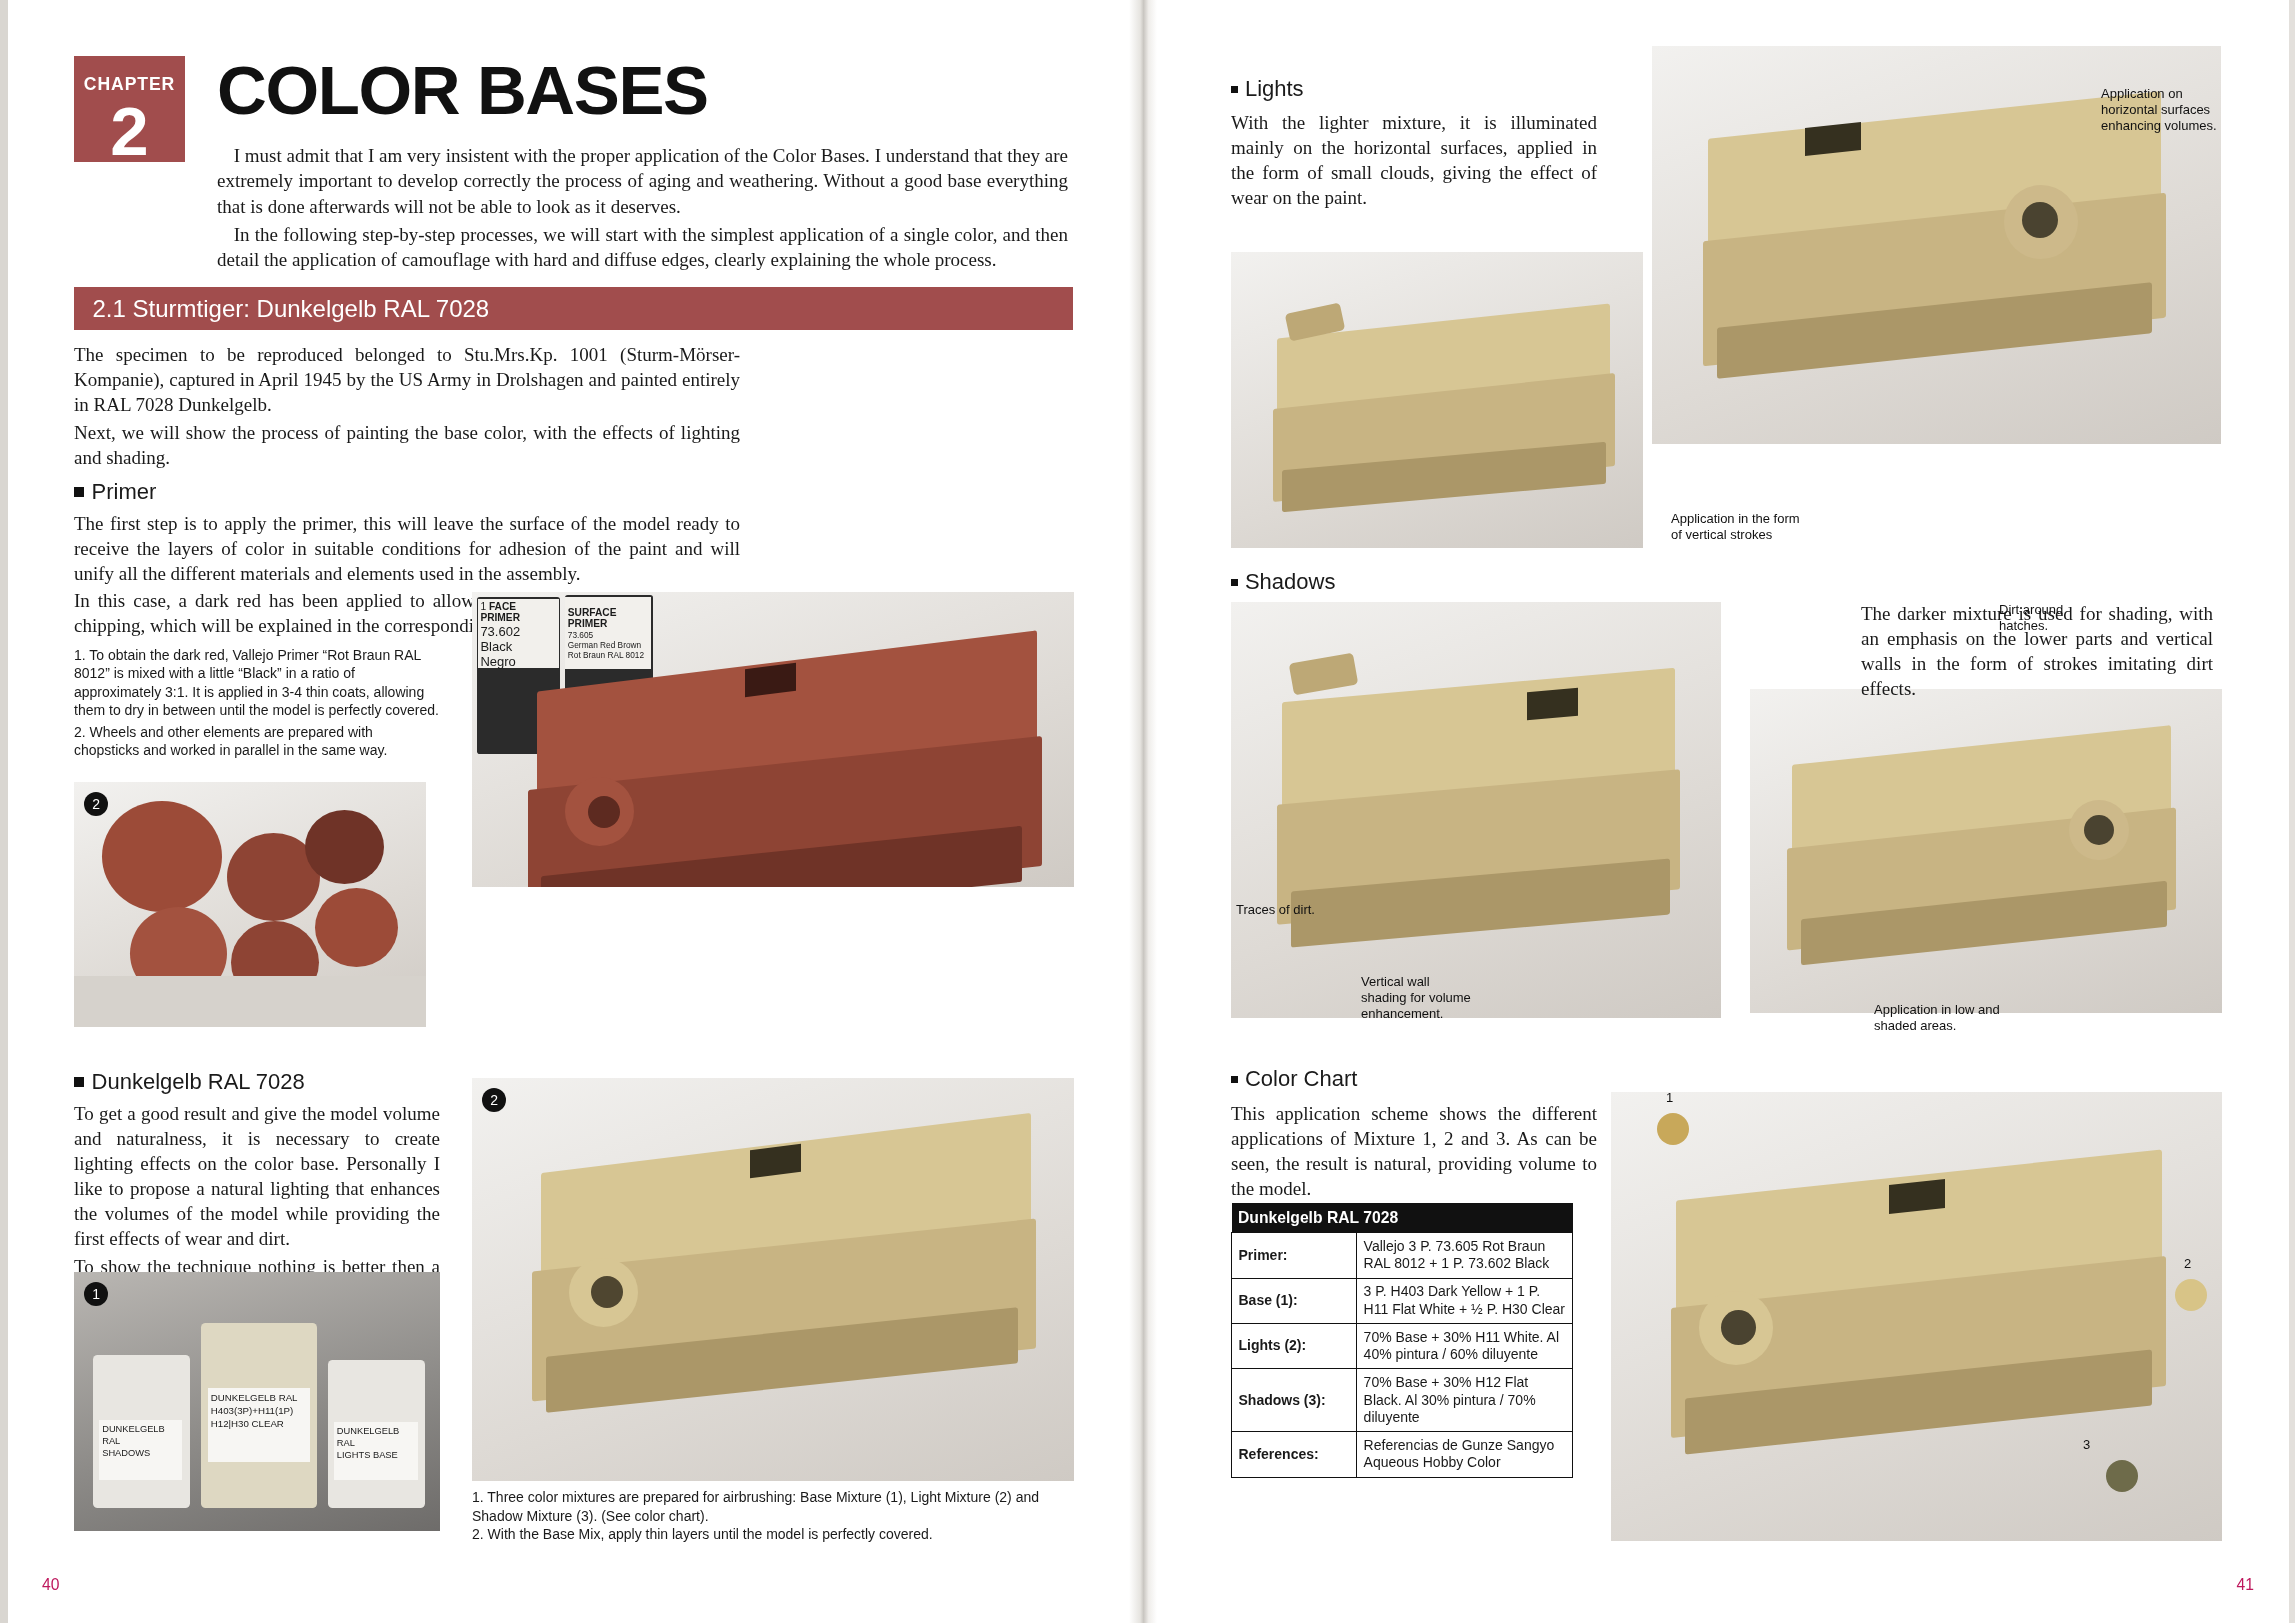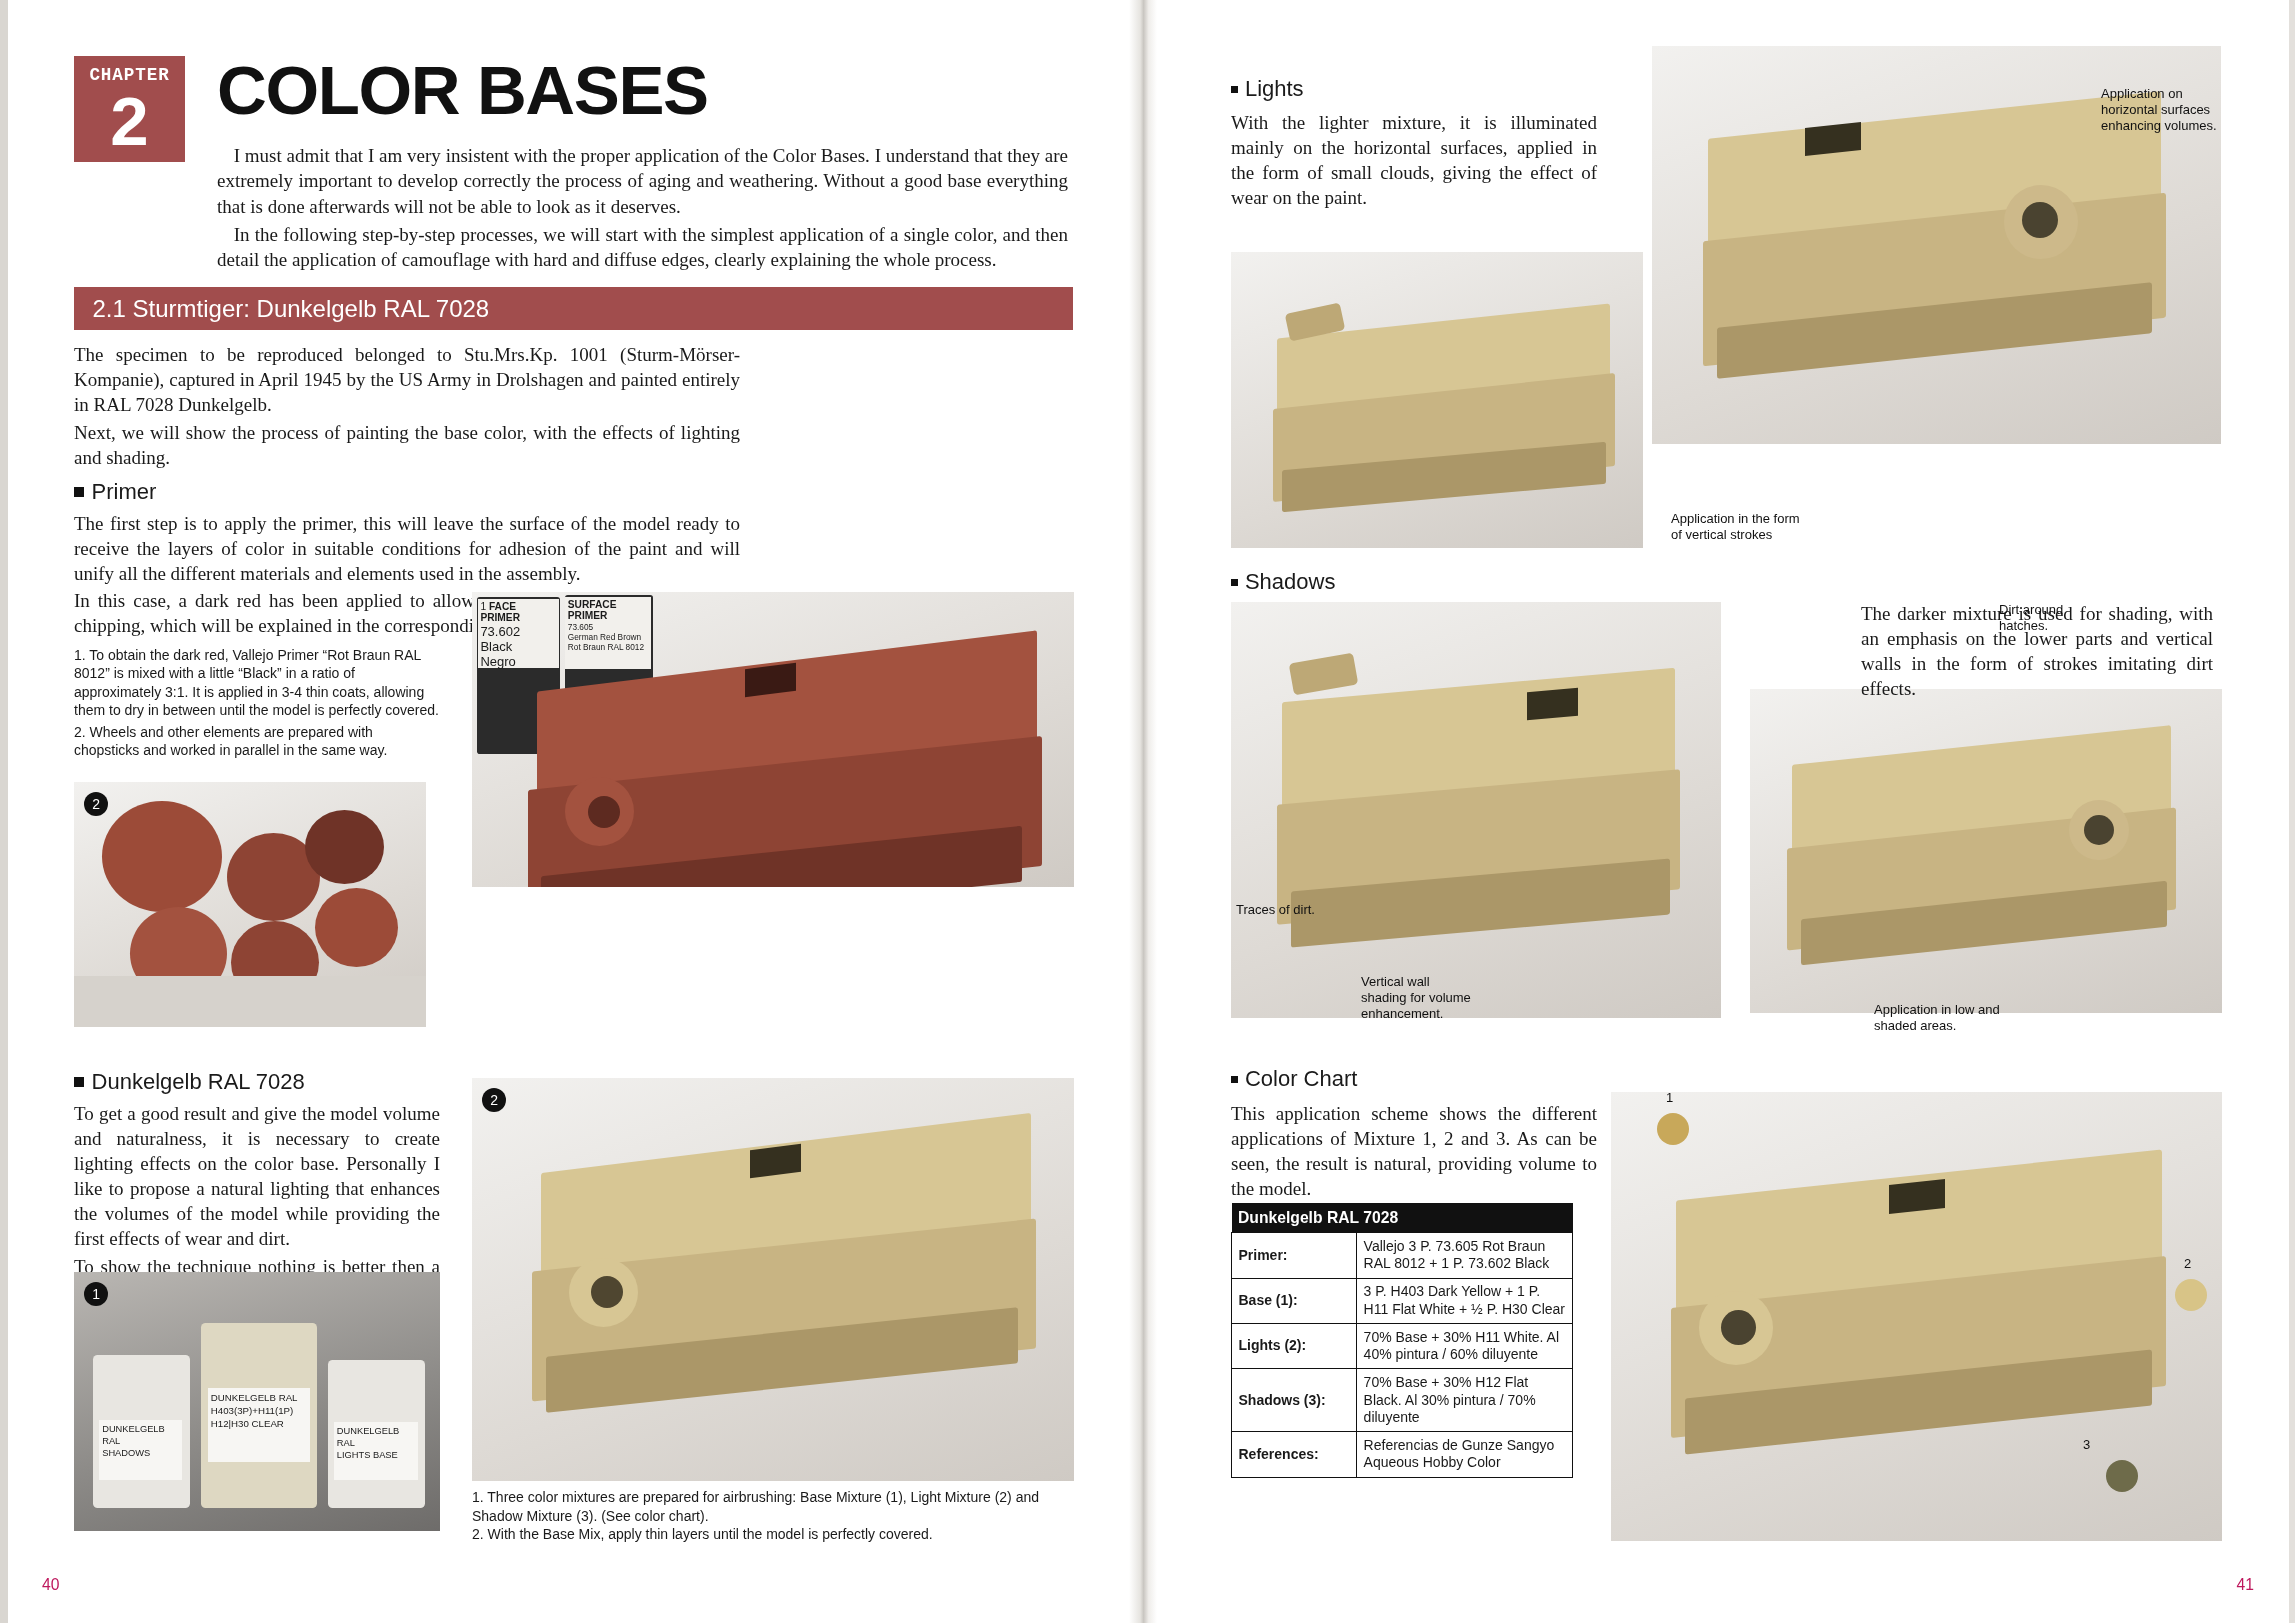--- a/index.html
+++ b/index.html
@@ -18,22 +18,22 @@
      background:linear-gradient(to right,#ffffff 0%,#e6e4e0 40%,#c9c6c1 52%,#efedea 70%,#ffffff 100%);}
   .edge-left{position:absolute;left:0;top:0;width:8.3px;height:1623px;background:#d9d6d1;}
   .edge-right{position:absolute;right:0;top:0;width:6.5px;height:1623px;background:#e3e0dc;}
 
   
   .chapter-badge{
     position:absolute;left:74px;top:56px;width:111px;height:106px;
     background:#a14d4d;color:#fff;text-align:center;
   }
   .chapter-badge .word{
-    font-family:Liberation Mono, monospace;
-    font-weight:bold;font-size:17.6px;letter-spacing:0.9px;padding-top:9px;
+    font-family:Liberation Sans, sans-serif;
+    font-weight:bold;font-size:17.6px;letter-spacing:0.9px;padding-top:18px;
   }
   .chapter-badge .num{
     font-family:"Liberation Sans",sans-serif;
     font-weight:bold;font-size:69px;line-height:69px;margin-top:1.9px;
   }
   .main-title{
     position:absolute;left:217px;top:51px;
     font-family:"Liberation Sans",sans-serif;
     font-weight:bold;font-size:69px;letter-spacing:-1.4px;color:#111;
   }
@@ -157,21 +157,21 @@
         <b>PRIMER</b>
       </div>
       <div style="font-family:'Liberation Sans',sans-serif;font-size:13px;padding:0.9px 2.8px;">
         <span>73.602</span><br>
         <span>Black</span><br>
         <span>Negro</span>
       </div>
     </div>
     <div style="position:absolute;left:93px;top:2.8px;width:88px;height:162px;background:#2b2b2b;border-radius:2.8px;"></div>
     <div style="position:absolute;left:93px;top:4.6px;width:86px;height:72px;background:#f2f0ec;">
-      <div style="font-family:'Liberation Sans',sans-serif;font-size:10.2px;padding:2.8px 2.8px 0 2.8px;line-height:11px;">
+      <div style="font-family:'Liberation Sans',sans-serif;font-size:10.2px;padding:2.8px 2.8px 0 2.8px;line-height:11px;margin-top:8px;">
         <b>SURFACE</b><br>
         <b>PRIMER</b>
       </div>
       <div style="font-family:'Liberation Sans',sans-serif;font-size:8.3px;padding:0.9px 2.8px;">
         <span>73.605</span><br>
         <span>German Red Brown</span><br>
         <span>Rot Braun RAL 8012</span>
       </div>
     </div>
 

